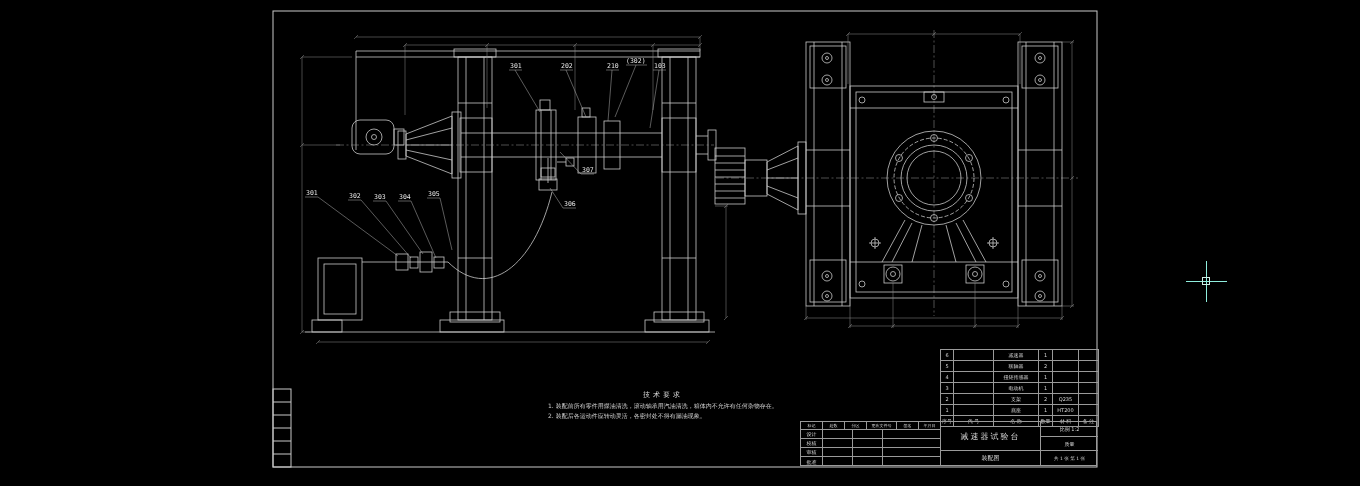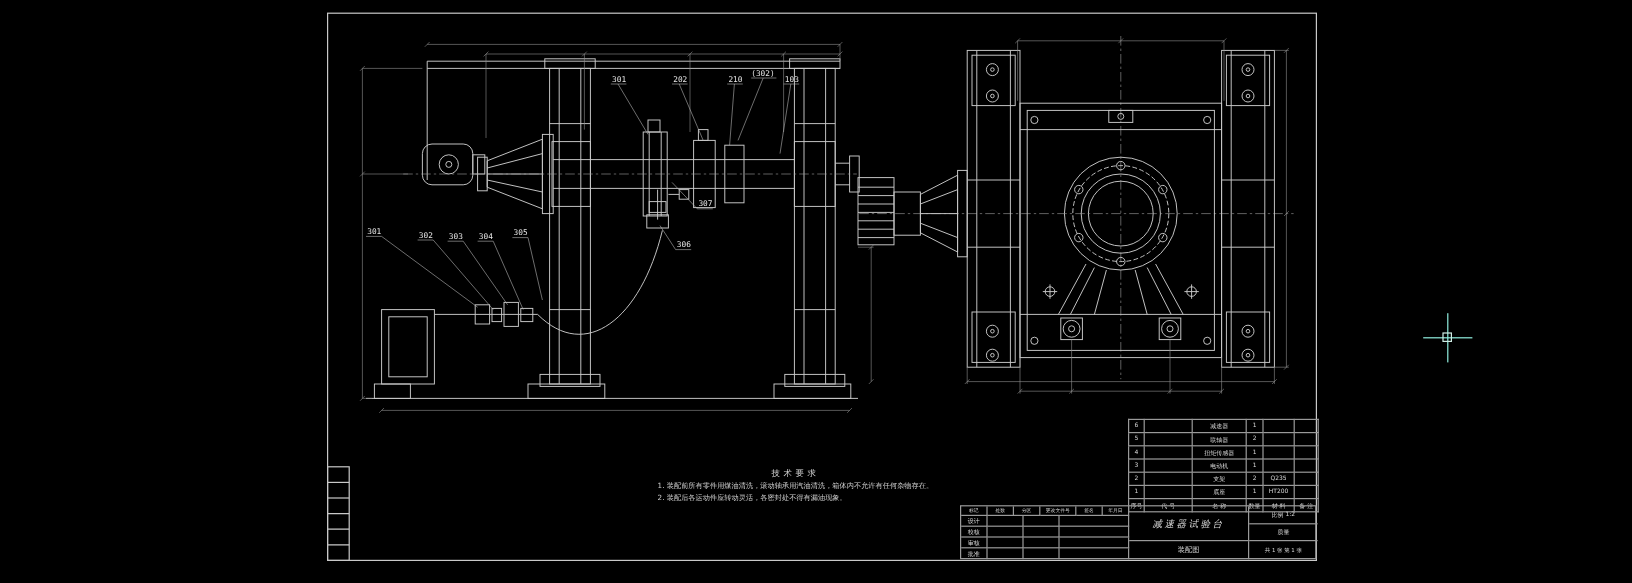--- a/index.html
+++ b/index.html
@@ -17,21 +17,21 @@
   .bom td { border:0.5px solid #9a9a9a; color:#d8d8d8; font-size:5px; height:10px;
             padding:0 1px; text-align:center; overflow:hidden; white-space:nowrap; }
 
   
   .tblock { position:absolute; left:800px; top:421px; width:297px; height:45px;
             border:1px solid #9a9a9a; box-sizing:border-box; color:#d8d8d8; }
   .c { position:absolute; box-sizing:border-box; border-right:0.5px solid #9a9a9a;
        border-bottom:0.5px solid #9a9a9a; font-size:5px; display:flex; align-items:center;
        justify-content:center; white-space:nowrap; overflow:hidden; }
   .c.noB { border-bottom:none; } .c.noR { border-right:none; }
-  .ttl { font-size:8px; letter-spacing:2px;font-style:italic; }
+  .ttl { font-size:8px; letter-spacing:2px; }
 
   
   .xh-h { position:absolute; left:1186px; top:281px; width:41px; height:1px; background:#8feede; }
   .xh-v { position:absolute; left:1206px; top:261px; width:1px; height:41px; background:#8feede; }
   .xh-box { position:absolute; left:1202px; top:277px; width:8px; height:8px;
             border:1px solid #cfeee6; box-sizing:border-box; background:transparent; }
 </style>
 </head>
 <body>
 

